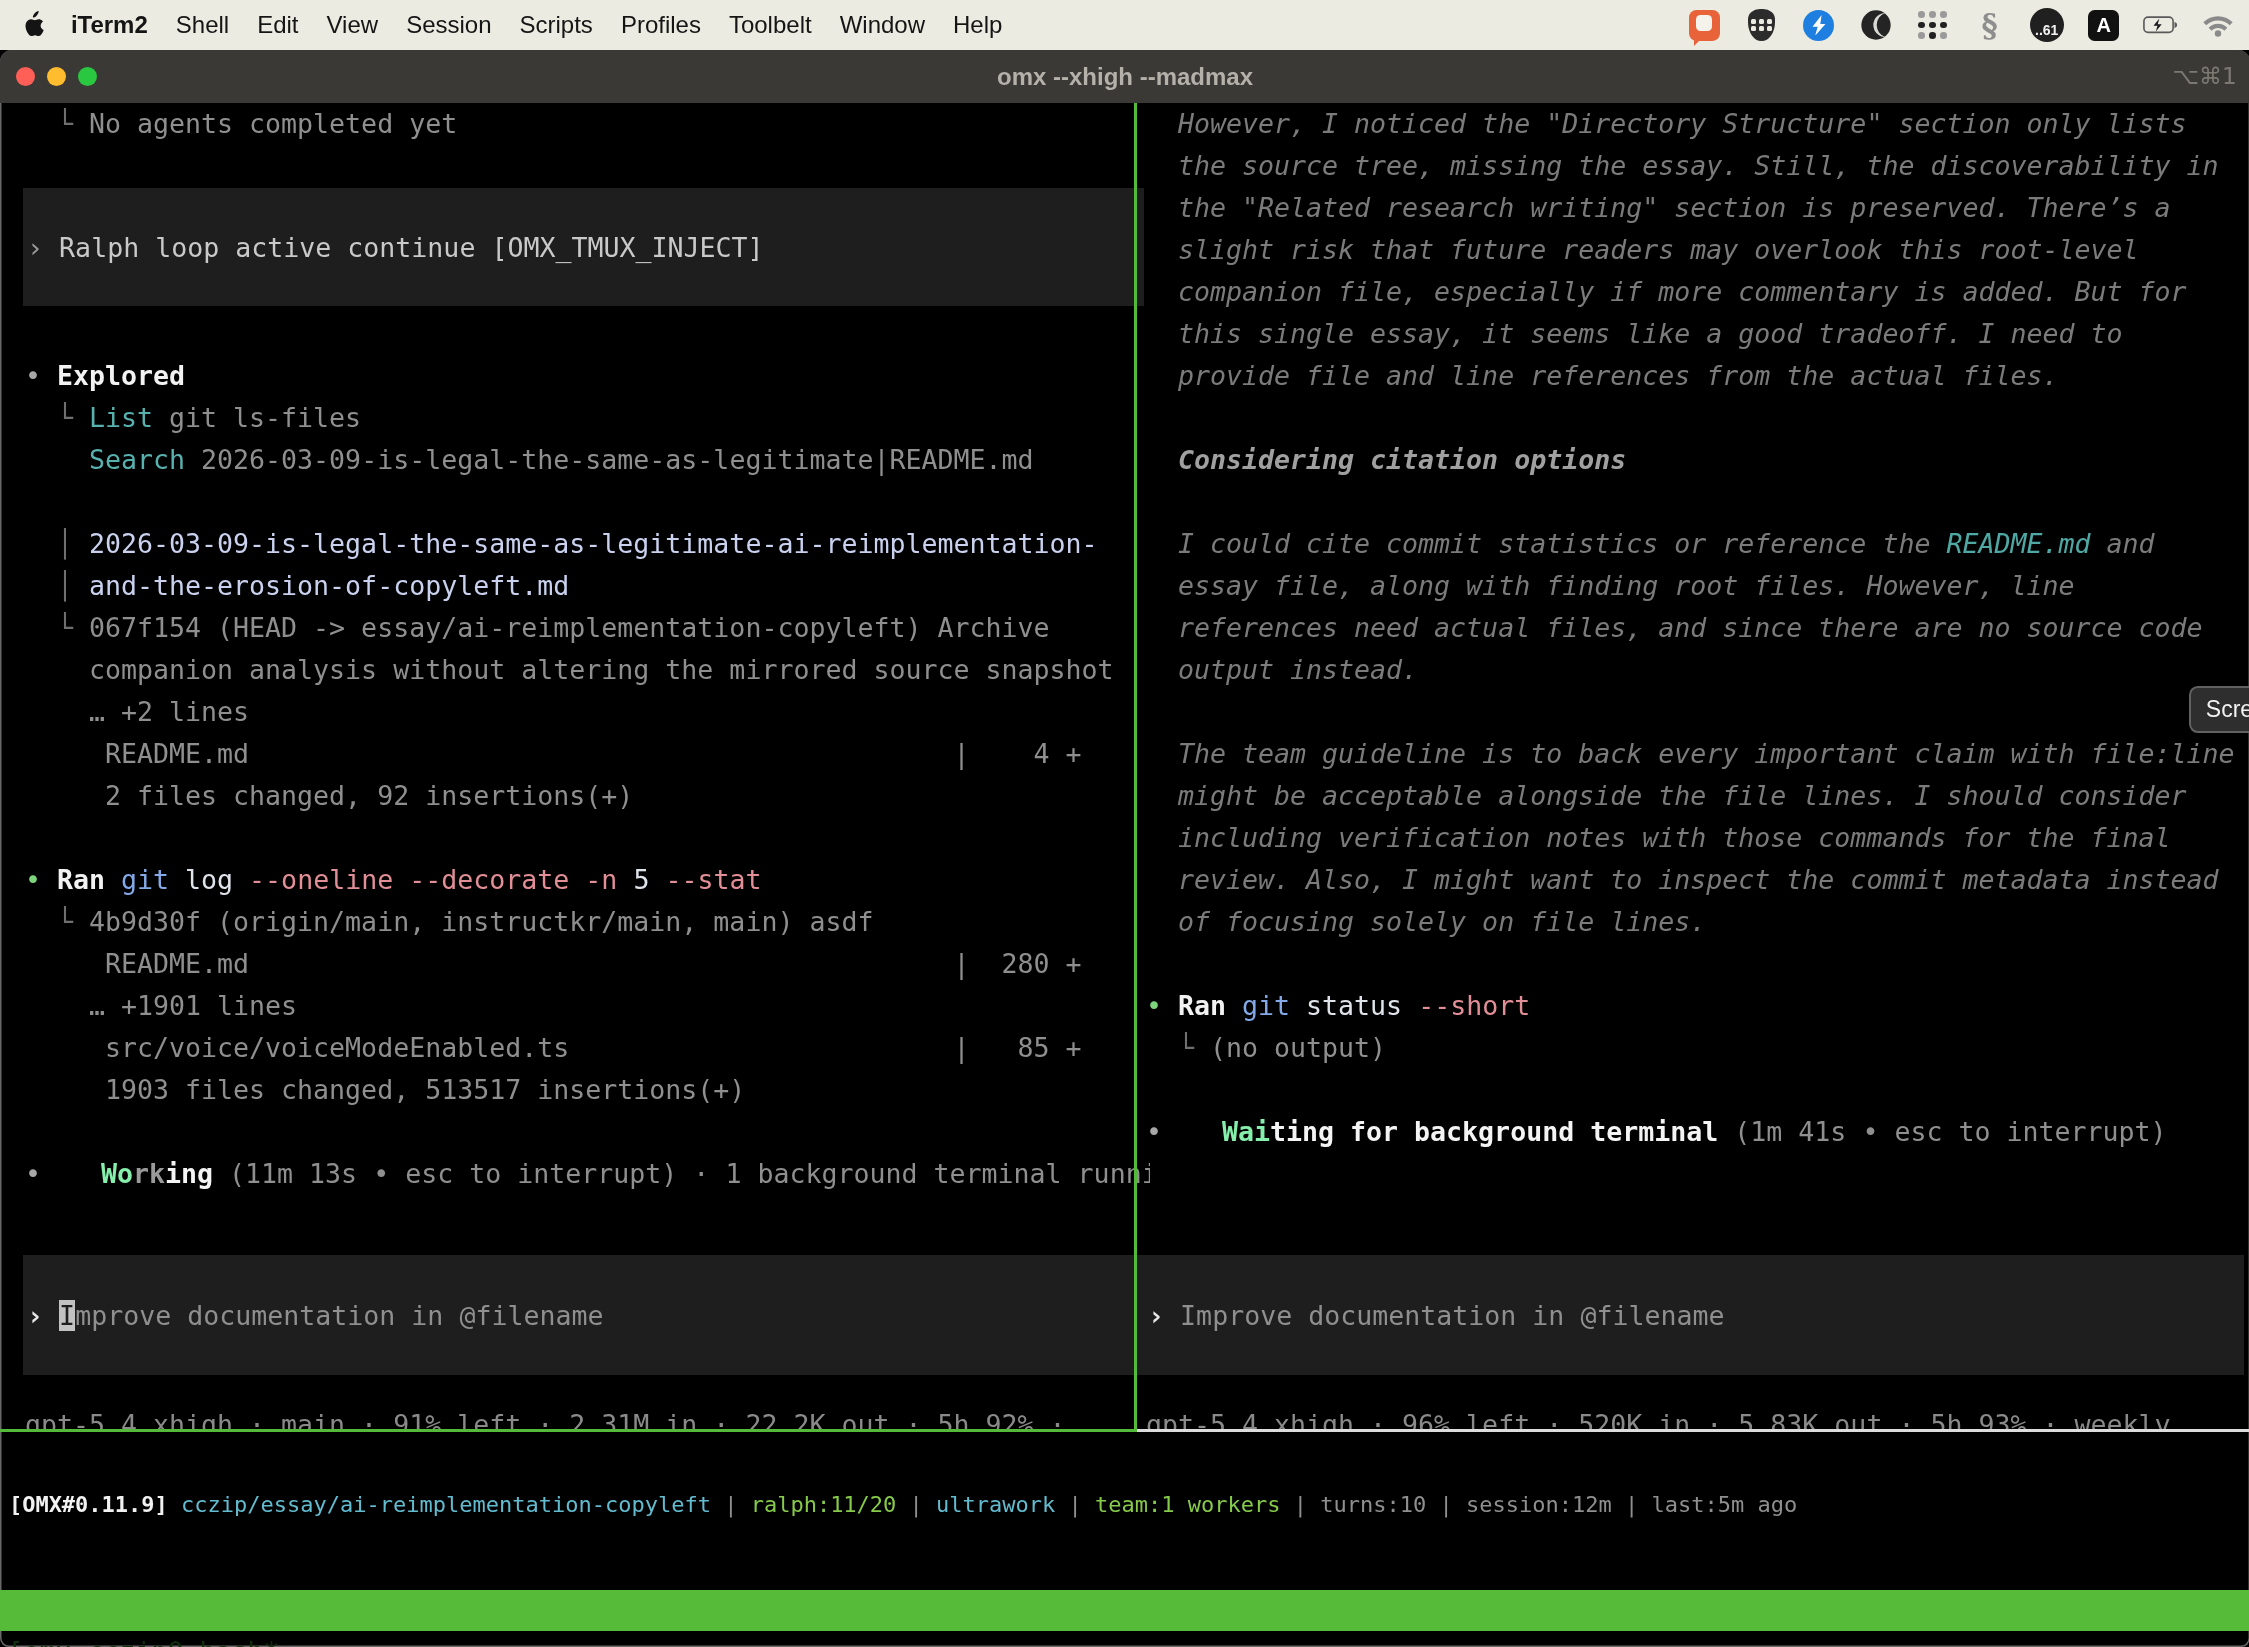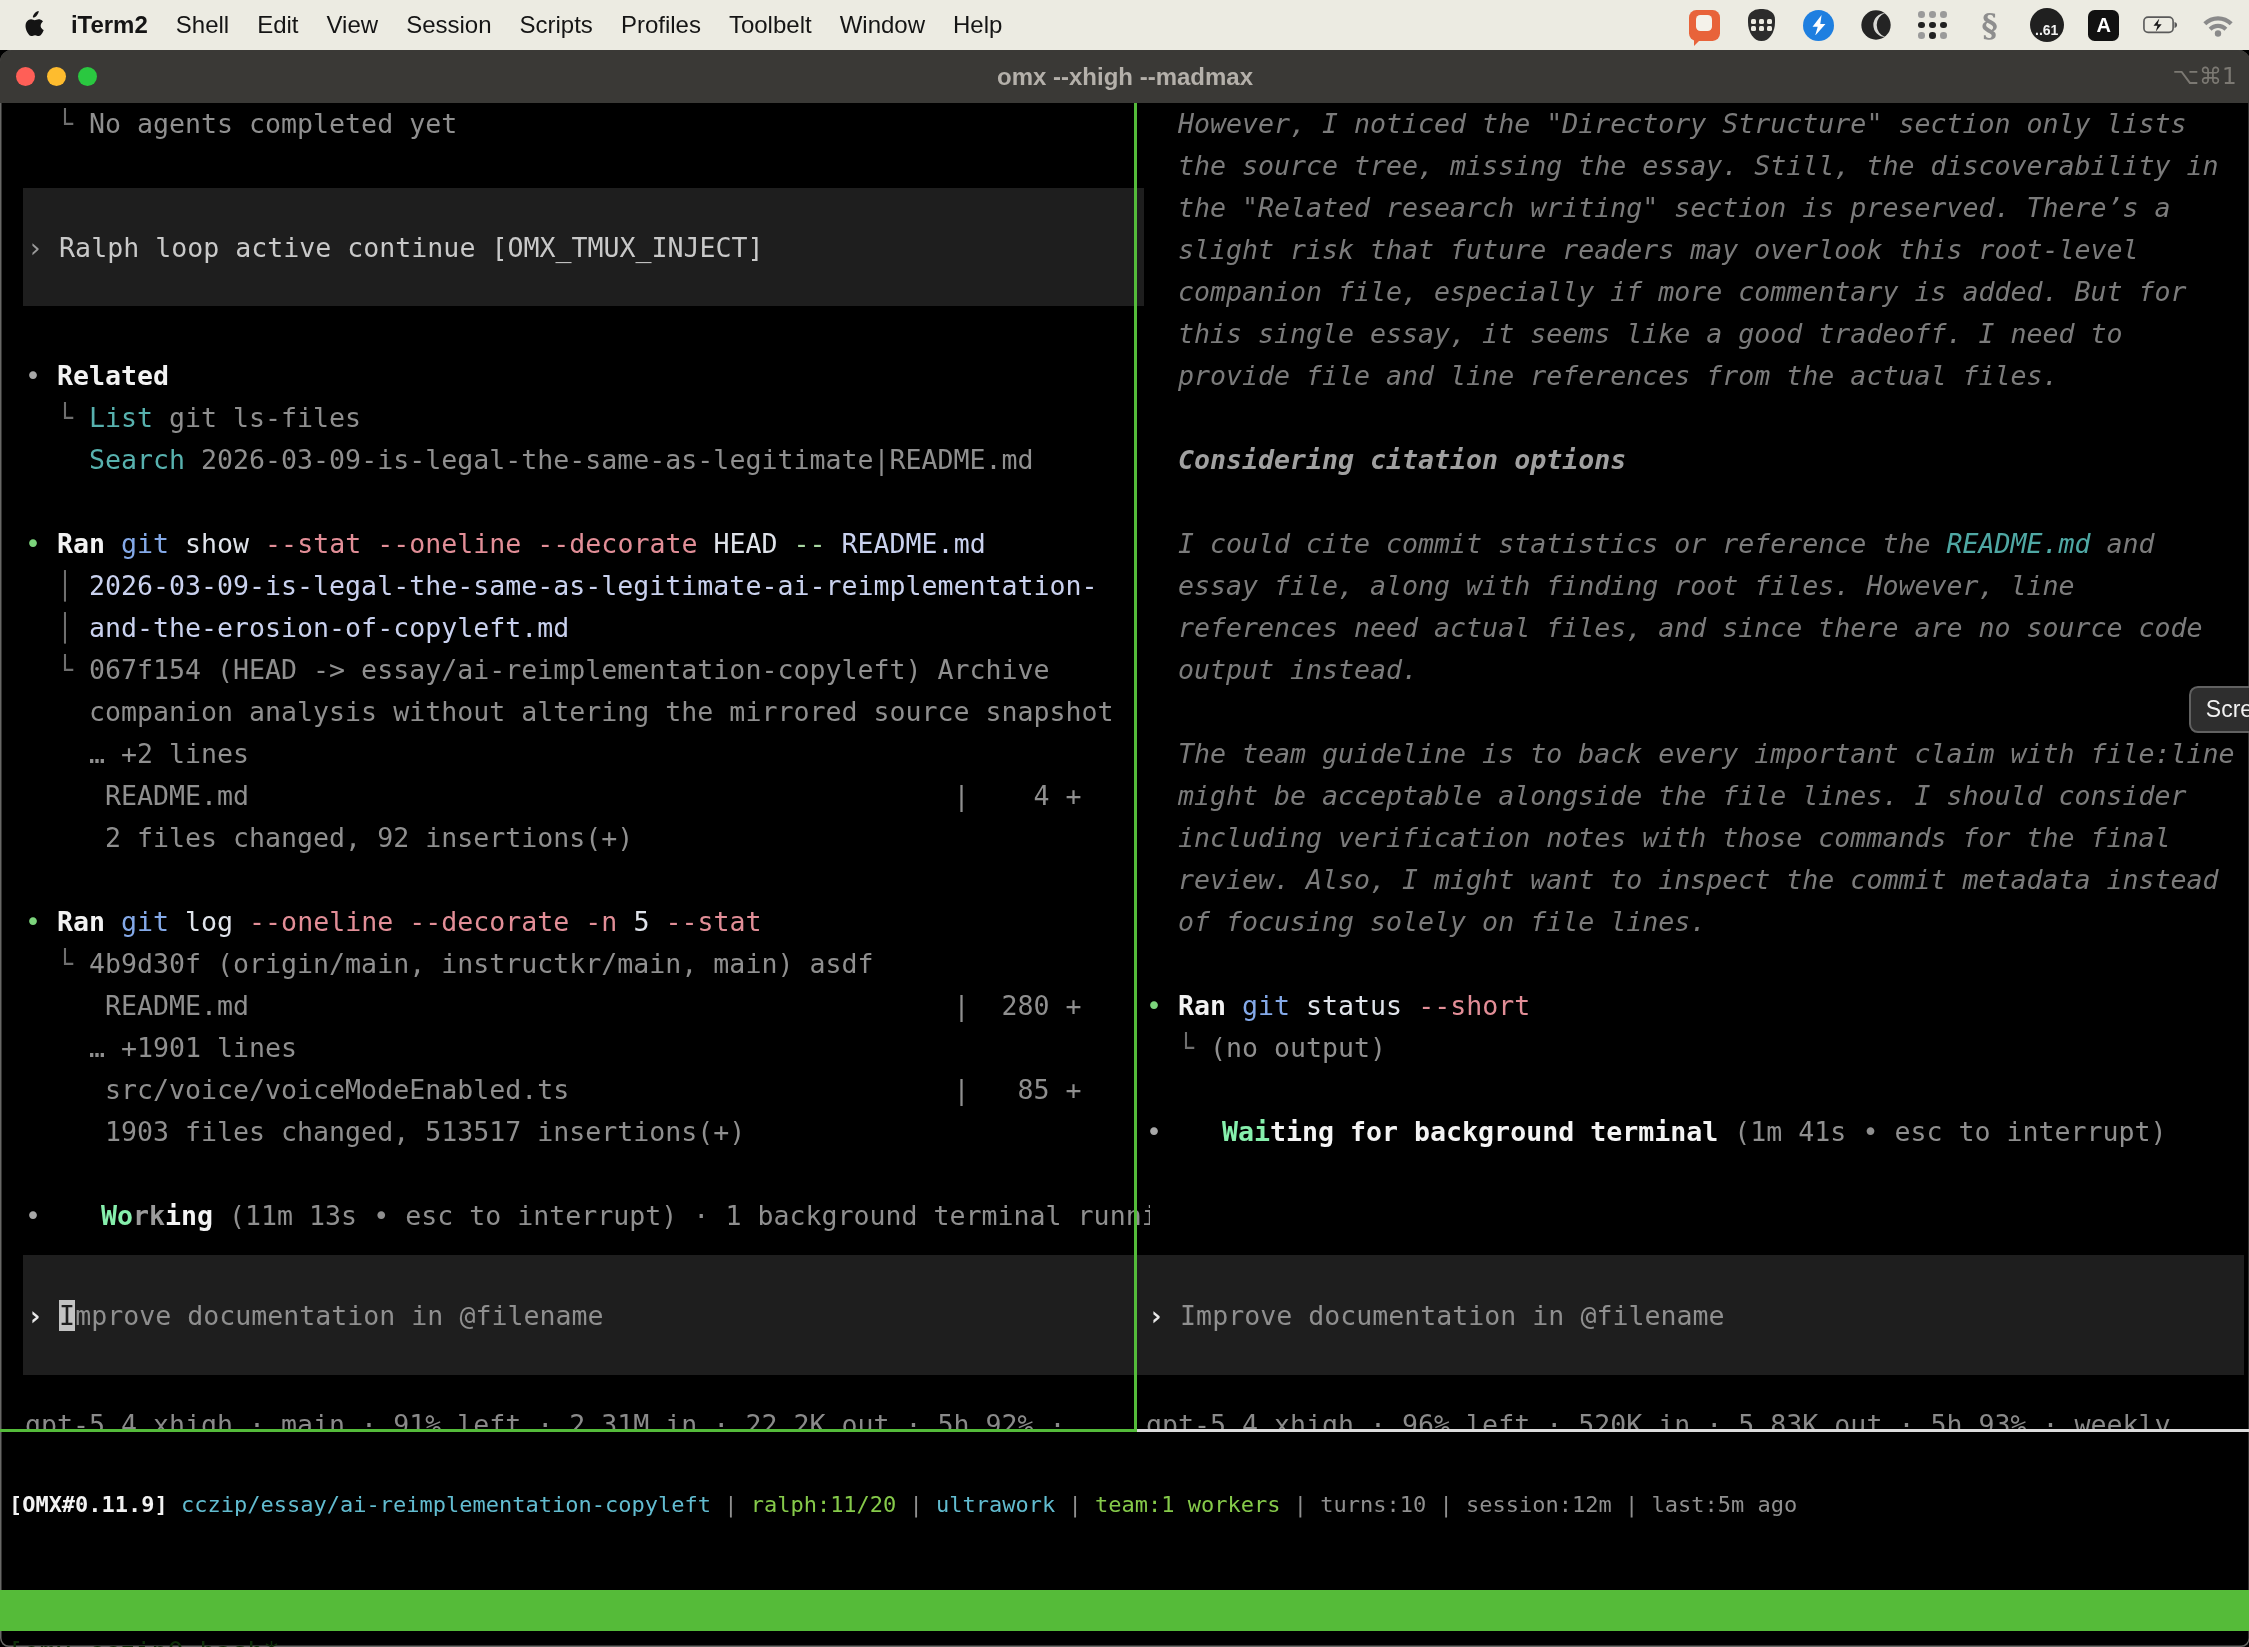--- a/index.html
+++ b/index.html
@@ -174,25 +174,24 @@
     <div class="term">
 
       <div class="pane left">
         <div class="lines">
             <div class="tl"><span class="tree">  └ </span><span class="g">No agents completed yet</span></div>
             <div class="tl"></div>
             <div class="tl"></div>
             <div class="tl"></div>
             <div class="tl"></div>
             <div class="tl"></div>
-            <div class="tl"><span class="mg">• </span><span class="wb">Related</span></div>
+            <div class="tl"><span class="mg">• </span><span class="wb">Explored</span></div>
             <div class="tl"><span class="tree">  └ </span><span class="cy">List</span><span class="g"> git ls-files</span></div>
             <div class="tl"><span class="g">    </span><span class="cy">Search</span><span class="g"> 2026-03-09-is-legal-the-same-as-legitimate|README.md</span></div>
             <div class="tl"></div>
-            <div class="tl"><span class="bgn">• </span><span class="wb">Ran</span><span> </span><span class="bl">git</span><span class="w"> show </span><span class="pk">--stat</span><span> </span><span class="pk">--oneline</span><span> </span><span class="pk">--decorate</span><span class="w"> HEAD </span><span class="mint">--</span><span class="lv"> README.md</span></div>
             <div class="tl"><span class="tree">  │ </span><span class="lv">2026-03-09-is-legal-the-same-as-legitimate-ai-reimplementation-</span></div>
             <div class="tl"><span class="tree">  │ </span><span class="lv">and-the-erosion-of-copyleft.md</span></div>
             <div class="tl"><span class="tree">  └ </span><span class="g">067f154 (HEAD -&gt; essay/ai-reimplementation-copyleft) Archive</span></div>
             <div class="tl"><span class="g">    companion analysis without altering the mirrored source snapshot</span></div>
             <div class="tl"><span class="g">    … +2 lines</span></div>
             <div class="tl"><span class="g">     README.md                                            |    4 +</span></div>
             <div class="tl"><span class="g">     2 files changed, 92 insertions(+)</span></div>
             <div class="tl"></div>
             <div class="tl"><span class="bgn">• </span><span class="wb">Ran</span><span> </span><span class="bl">git</span><span class="w"> log </span><span class="pk">--oneline</span><span> </span><span class="pk">--decorate</span><span> </span><span class="pk">-n</span><span class="w"> 5 </span><span class="pk">--stat</span></div>
             <div class="tl"><span class="tree">  └ </span><span class="g">4b9d30f (origin/main, instructkr/main, main) asdf</span></div>

